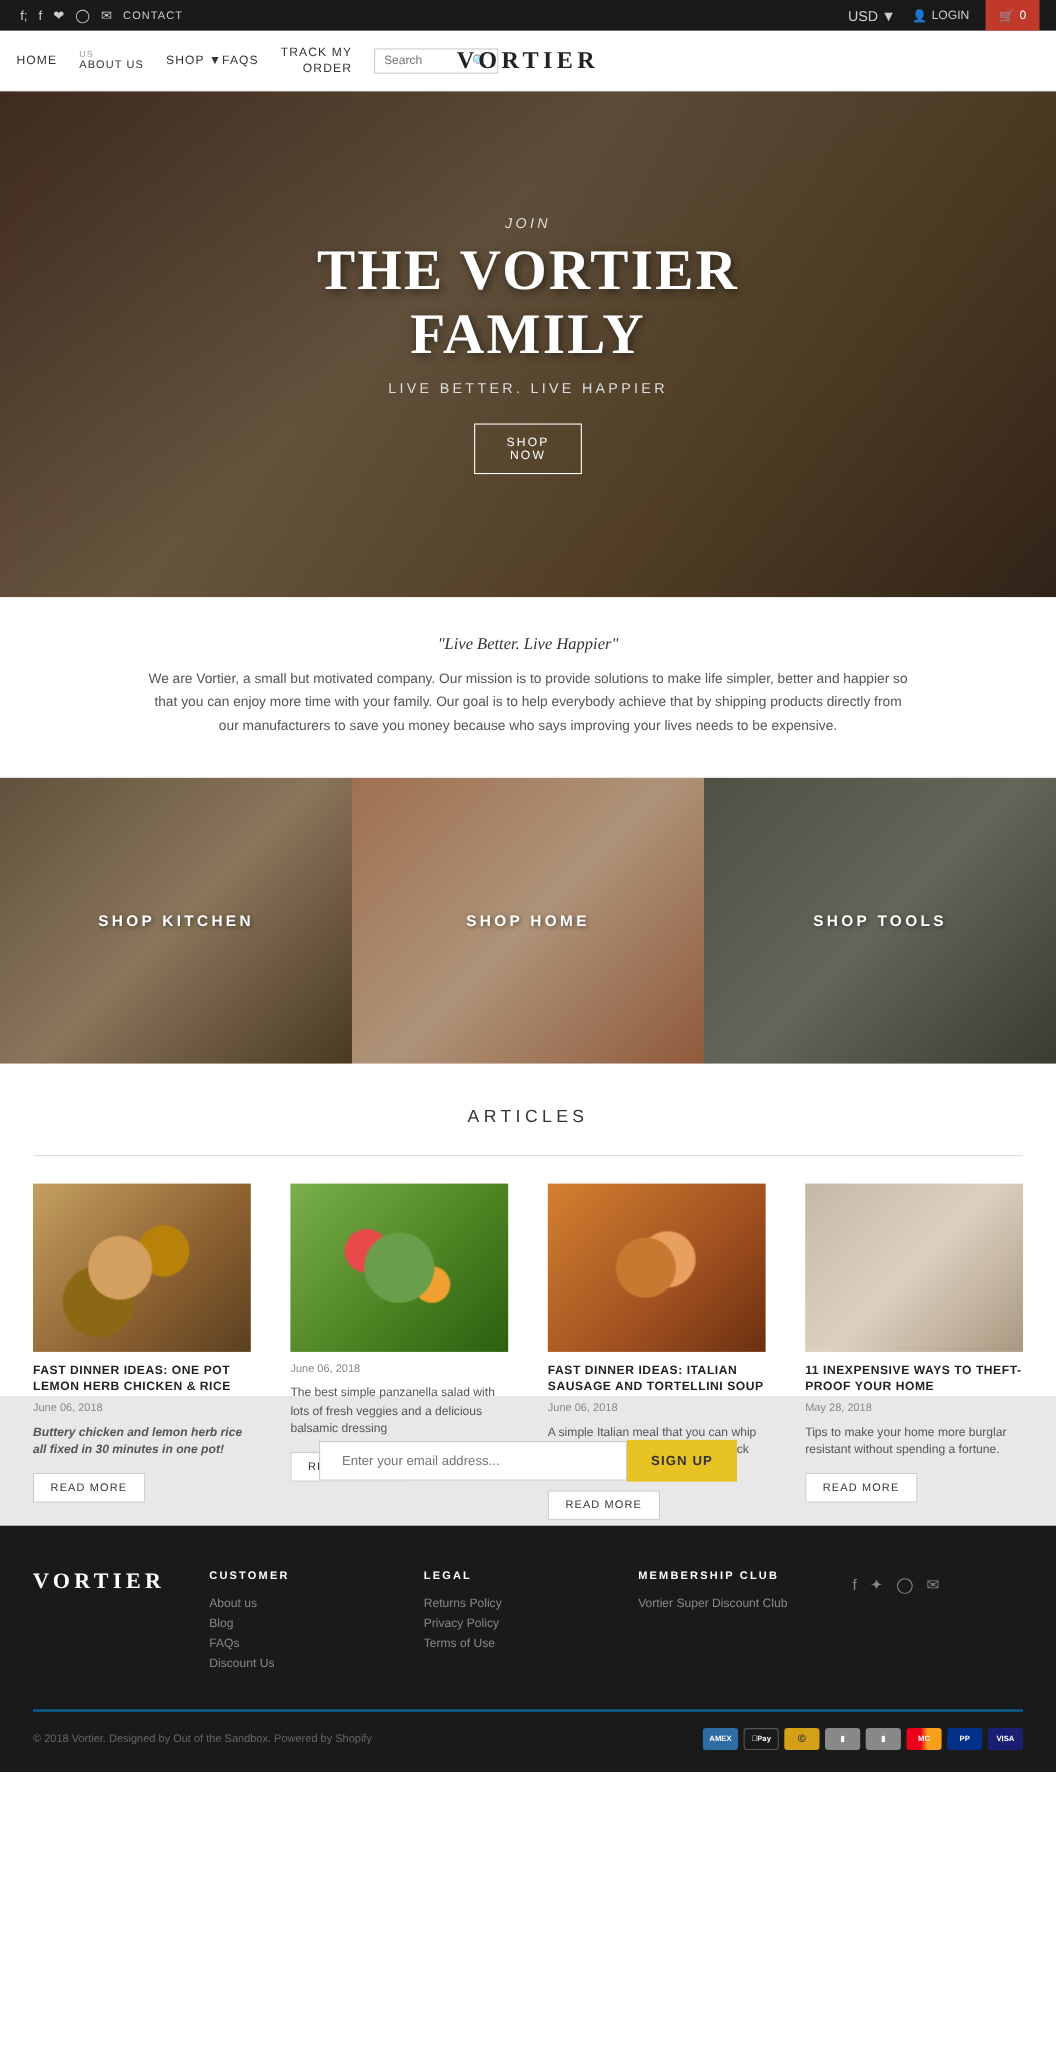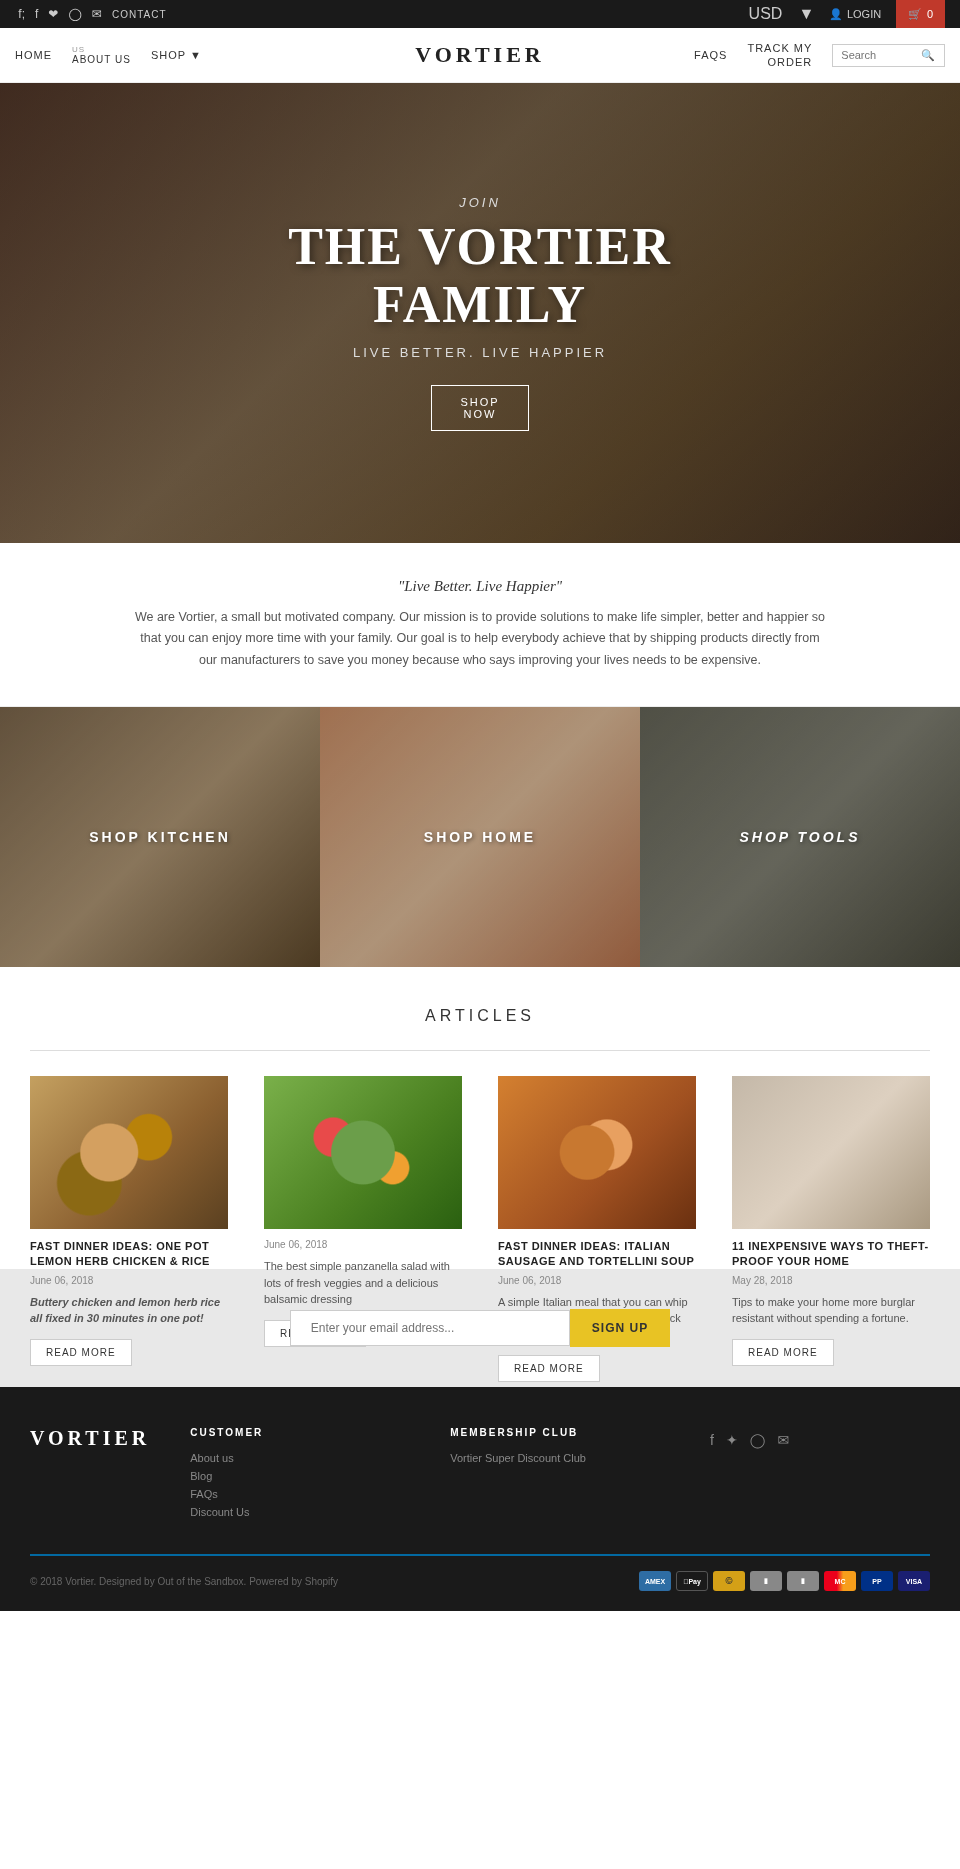--- a/index.html
+++ b/index.html
@@ -13,41 +13,41 @@
       align-items: center;
       justify-content: space-between;
       padding: 0 15px;
       height: 28px;
       font-size: 11px;
     }
     .top-bar-left { display: flex; align-items: center; gap: 10px; }
     .top-bar-left .social-icon { color: #ccc; font-size: 12px; cursor: pointer; }
     .top-bar-left .contact-link { color: #ccc; text-transform: uppercase; font-size: 10px; letter-spacing: 1px; cursor: pointer; }
     .top-bar-right { display: flex; align-items: center; gap: 15px; }
-    .currency-selector { color: #ccc; font-size: 16px; cursor: pointer; display: flex; align-items: flex-start; gap: 16px; }
+    .currency-selector { color: #ccc; font-size: 13px; cursor: pointer; display: flex; align-items: flex-start; gap: 3px; }
     .login-link { color: #ccc; font-size: 11px; cursor: pointer; display: flex; align-items: center; gap: 4px; }
     .cart-btn {
       background: #c0392b;
       color: #fff;
       padding: 0 12px;
       height: 28px;
       display: flex;
       align-items: center;
       gap: 5px;
       font-size: 11px;
       cursor: pointer;
     }
 
     
     .main-nav {
       background: #fff;
       border-bottom: 1px solid #eee;
       display: flex;
       align-items: center;
-      justify-content: space-between;
+      justify-content: flex-start;
       padding: 0 15px;
       height: 55px;
       position: relative;
     }
     .nav-left { display: flex; align-items: center; gap: 20px; font-size: 11px; text-transform: uppercase; letter-spacing: 1px; }
     .nav-left a { color: #333; text-decoration: none; cursor: pointer; }
     .nav-left .about-us { display: flex; flex-direction: column; font-size: 10px; }
     .nav-left .about-us span:first-child { font-size: 8px; color: #999; }
     .logo { position: absolute; left: 50%; transform: translateX(-50%); font-size: 22px; font-weight: bold; letter-spacing: 4px; color: #222; font-family: 'Georgia', serif; }
     .nav-right { display: flex; align-items: center; gap: 20px; font-size: 11px; text-transform: uppercase; letter-spacing: 1px; }
@@ -172,21 +172,20 @@
       background: linear-gradient(rgba(0,0,0,0.3), rgba(0,0,0,0.3)),
         linear-gradient(135deg, #8b7355 0%, #c4a882 50%, #6b5230 100%);
     }
     .shop-cat-home .shop-cat-bg {
       background: linear-gradient(rgba(0,0,0,0.25), rgba(0,0,0,0.25)),
         linear-gradient(135deg, #d4956b 0%, #e8c4a0 50%, #c07850 100%);
     }
     .shop-cat-tools .shop-cat-bg {
       background: linear-gradient(rgba(0,0,0,0.35), rgba(0,0,0,0.35)),
         linear-gradient(135deg, #7a7a6a 0%, #9a9a8a 50%, #5a5a4a 100%);
-      font-style: italic;
     }
     .shop-cat-label {
       color: #fff;
       font-size: 14px;
       font-weight: bold;
       letter-spacing: 3px;
       text-transform: uppercase;
       text-shadow: 1px 1px 4px rgba(0,0,0,0.5);
     }
 
@@ -538,20 +537,26 @@
     <div class="footer-logo">VORTIER</div>
 
     <div class="footer-col">
       <h4>CUSTOMER</h4>
       <a>About us</a>
       <a>Blog</a>
       <a>FAQs</a>
       <a>Discount Us</a>
     </div>
 
+    <div class="footer-col">
+      <h4>LEGAL</h4>
+      <a>Returns Policy</a>
+      <a>Privacy Policy</a>
+      <a>Terms of Use</a>
+    </div>
 
     <div class="footer-col">
       <h4>MEMBERSHIP CLUB</h4>
       <a>Vortier Super Discount Club</a>
     </div>
 
     <div class="footer-col">
       <div class="footer-social">
         <span class="footer-social-icon">f</span>
         <span class="footer-social-icon">✦</span>

